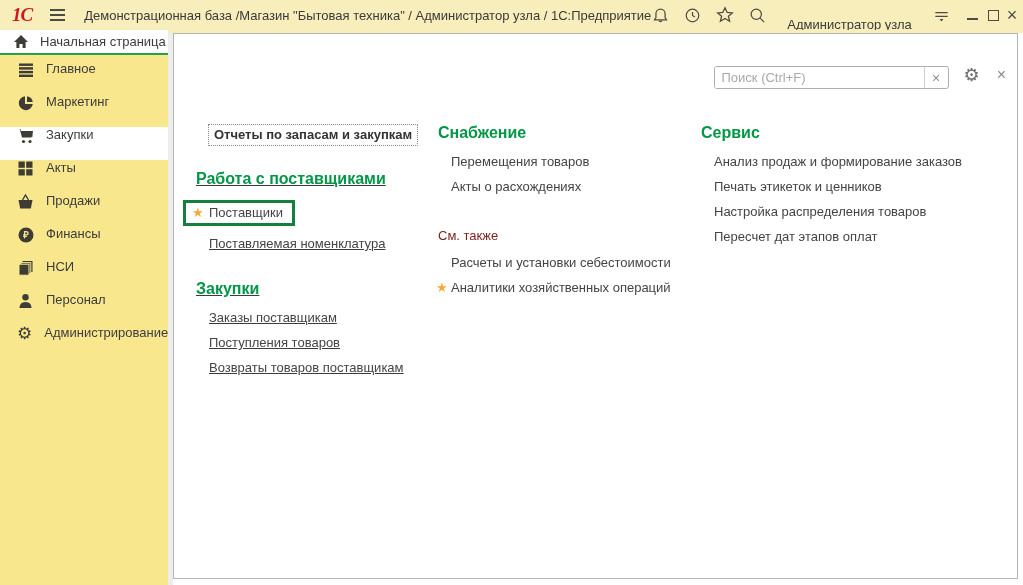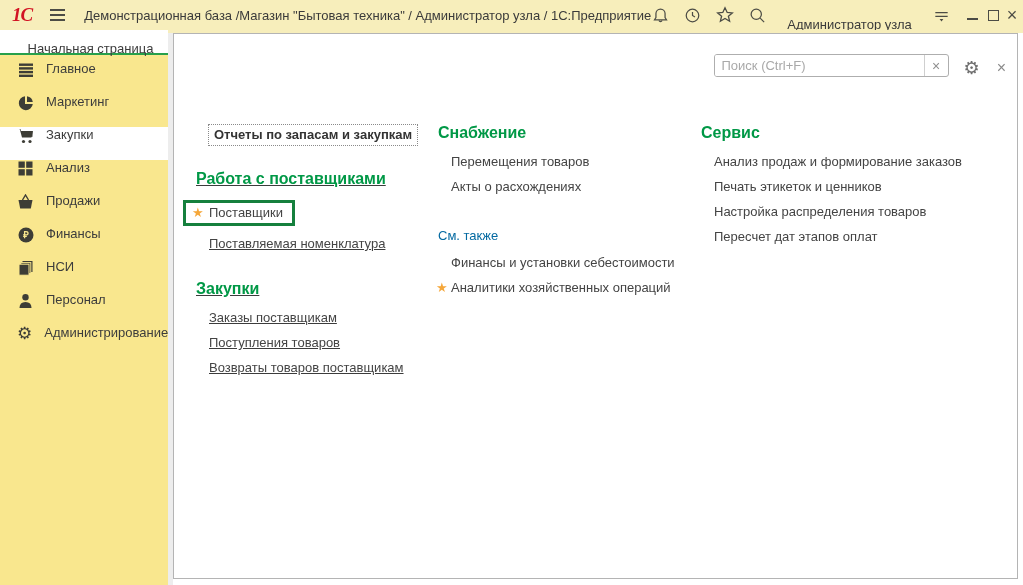--- a/index.html
+++ b/index.html
@@ -19,53 +19,53 @@
   .tb-icon svg { stroke:#4c4c45; fill:none; stroke-width:1.3; }
   .tb-user { margin-left:20px; color:#3a3a3a; white-space:nowrap;margin-top:18px; }
   .svc-icon { margin-left:20px; }
   .win-btn { display:inline-flex; align-items:center; justify-content:center; width:22px; height:22px; cursor:pointer; color:#4c4c45; }
   .btn-min { margin-left:16px; } .btn-min i { display:block; width:11px; height:0; border-bottom:2px solid #4c4c45; margin-top:8px; }
   .btn-max { margin-left:10px; } .btn-max i { display:block; width:11px; height:11px; border:1.5px solid #4c4c45; }
   .btn-close { margin-left:8px; margin-right:10px; font-size:18px; line-height:18px; }
 
   
   .sidebar { position:absolute; left:0; top:30px; width:168px; bottom:0; background:#f9e78e; }
-  .home-tab { height:25px; background:#fff; border-bottom:2px solid #27a04b; display:flex; align-items:center; padding-left:13px; gap:11px; cursor:pointer;flex-direction:column; }
+  .home-tab { height:25px; background:#fff; border-bottom:2px solid #27a04b; display:flex; align-items:center; padding-left:13px; gap:11px; cursor:pointer; }
   .home-tab svg { fill:#3d3d36; }
   .nav { padding-top:6px; }
   .nav-item { height:33px; display:flex; align-items:flex-start; padding-left:17px; gap:12px; cursor:pointer; }
   .nav-item.active { background:#fff; }
   .nav-icon { width:17px; height:17px; display:inline-flex; align-items:center; justify-content:center; }
   .nav-icon svg { fill:#3d3d36; }
   .nav-icon .gchar { font-size:17px; line-height:17px; color:#3d3d36; }
 
   
   .main { position:absolute; left:168px; top:30px; right:0; bottom:0; background:#fff; }
   .main .top-strip { position:absolute; top:0; left:0; right:0; height:3px; background:#f7eebb; }
   .main .left-strip { position:absolute; top:3px; left:0; width:5px; bottom:0; background:#ededed; }
   .panel { position:absolute; left:5px; top:3px; right:5px; bottom:6px; background:#fff; border:1px solid #b4b4b4; }
 
   
-  .toolbar { position:absolute; top:20px; right:11px; display:flex; align-items:flex-end; }
+  .toolbar { position:absolute; top:32px; right:11px; display:flex; align-items:flex-start; }
   .search-group { width:235px; height:23px; border:1px solid #aeaeae; border-radius:3px; display:flex; background:#fff; overflow:hidden; }
   .search-group input { flex:1; border:0; outline:none; padding:0 7px; font-family:"Liberation Sans", sans-serif; font-size:13px; color:#3c3c3c; }
   .search-group input::placeholder { color:#a9a9a9; }
   .clear-btn { width:24px; border-left:1px solid #cfcfcf; color:#8f8f8f; display:flex; align-items:center; justify-content:center; font-size:14px; cursor:pointer; }
   .gear-btn { margin-left:15px; font-size:18px; line-height:18px; color:#6e6e6e; cursor:pointer; }
   .panel-close { margin-left:17px; font-size:16px; color:#8a8a8a; cursor:pointer; }
 
   
   .content { position:absolute; top:90px; left:22px; right:12px; display:flex; }
   .col1 { width:242px;text-decoration:underline; } .col2 { width:263px; } .col3 { flex:1; }
   .focused-link { display:inline-block; margin-left:12px; font-weight:bold; color:#333; border:1px dotted #8a8a8a; padding:2px 5px 3px 5px; cursor:pointer; }
   .section { margin-top:24px; }
   .col2 .section:first-child, .col3 .section:first-child { margin-top:0; }
   .section.muted { margin-top:29px; }
   .section-title { font-size:16px; font-weight:bold; color:#009846; margin-bottom:7px; }
-  .section.muted .section-title { font-size:13px; font-weight:normal; color:#0369a1; }
+  .section.muted .section-title { font-size:13px; font-weight:normal; color:#7f1d1d; }
   .item { padding:5px 0 5px 13px; color:#444; cursor:pointer; line-height:15px; }
   .star { display:inline-block; width:16px; margin-left:-15px; margin-right:-1px; color:#f5a73a; font-size:13px; }
   .item.highlighted { padding-left:0; margin-left:-13px; }
   .red-box { display:inline-block; border:3px solid #15803d; padding:2px 9px 3px 6px; }
   .red-box .star { margin-left:0; margin-right:1px; }
 </style>
 </head>
 <body>
 
 <div class="window">
@@ -159,21 +159,21 @@
         </div>
         <div class="nav-item">
           <span class="nav-icon">
             <svg width="15" height="15" viewBox="0 0 15 15">
               <rect x="0.5" y="0.5" width="6.3" height="6.3"></rect>
               <rect x="8.2" y="0.5" width="6.3" height="6.3"></rect>
               <rect x="0.5" y="8.2" width="6.3" height="6.3"></rect>
               <rect x="8.2" y="8.2" width="6.3" height="6.3"></rect>
             </svg>
           </span>
-          <span>Анализ</span>
+          <span>Акты</span>
         </div>
         <div class="nav-item">
           <span class="nav-icon">
             <svg width="17" height="16" viewBox="0 0 17 16">
               <path d="M5.5 6 L8.5 1 L11.5 6" fill="none" stroke="#3d3d36" stroke-width="1.4"></path>
               <path d="M1.5 6 h14 l-1.7 8.5 h-10.6 Z"></path>
             </svg>
           </span>
           <span>Продажи</span>
         </div>
@@ -240,21 +240,21 @@
               <div class="item"><span>Возвраты товаров поставщикам</span></div>
             </div></div>
           <div class="col col2">
             <div class="section">
               <div class="section-title">Снабжение</div>
               <div class="item"><span>Перемещения товаров</span></div>
               <div class="item"><span>Акты о расхождениях</span></div>
             </div>
             <div class="section muted">
               <div class="section-title">См. также</div>
-              <div class="item"><span>Финансы и установки себестоимости</span></div>
+              <div class="item"><span>Расчеты и установки себестоимости</span></div>
               <div class="item"><span class="star">★</span><span>Аналитики хозяйственных операций</span></div>
             </div>
           </div>
           <div class="col col3">
             <div class="section">
               <div class="section-title">Сервис</div>
               <div class="item"><span>Анализ продаж и формирование заказов</span></div>
               <div class="item"><span>Печать этикеток и ценников</span></div>
               <div class="item"><span>Настройка распределения товаров</span></div>
               <div class="item"><span>Пересчет дат этапов оплат</span></div>

